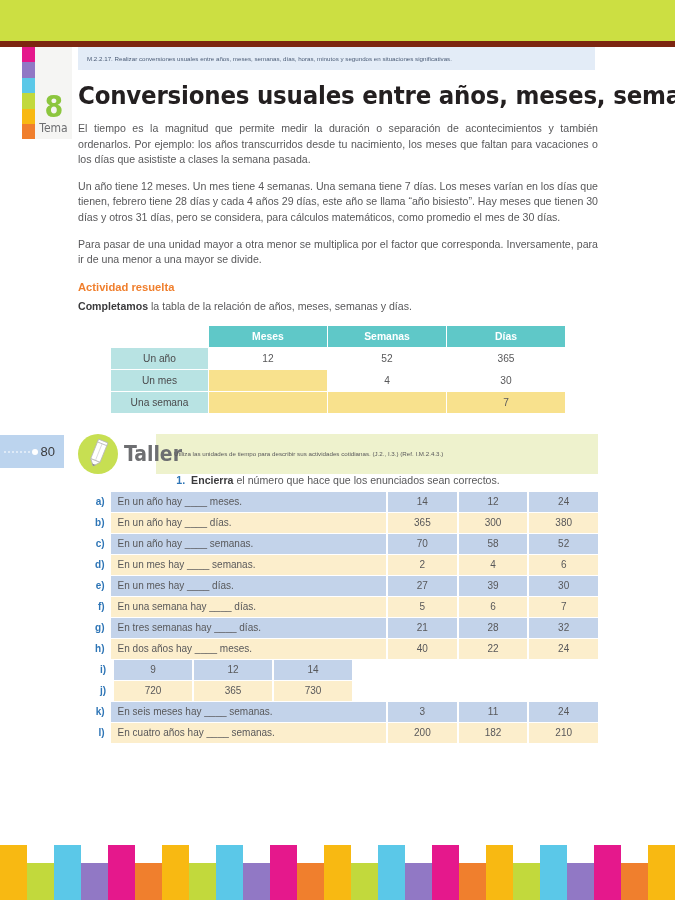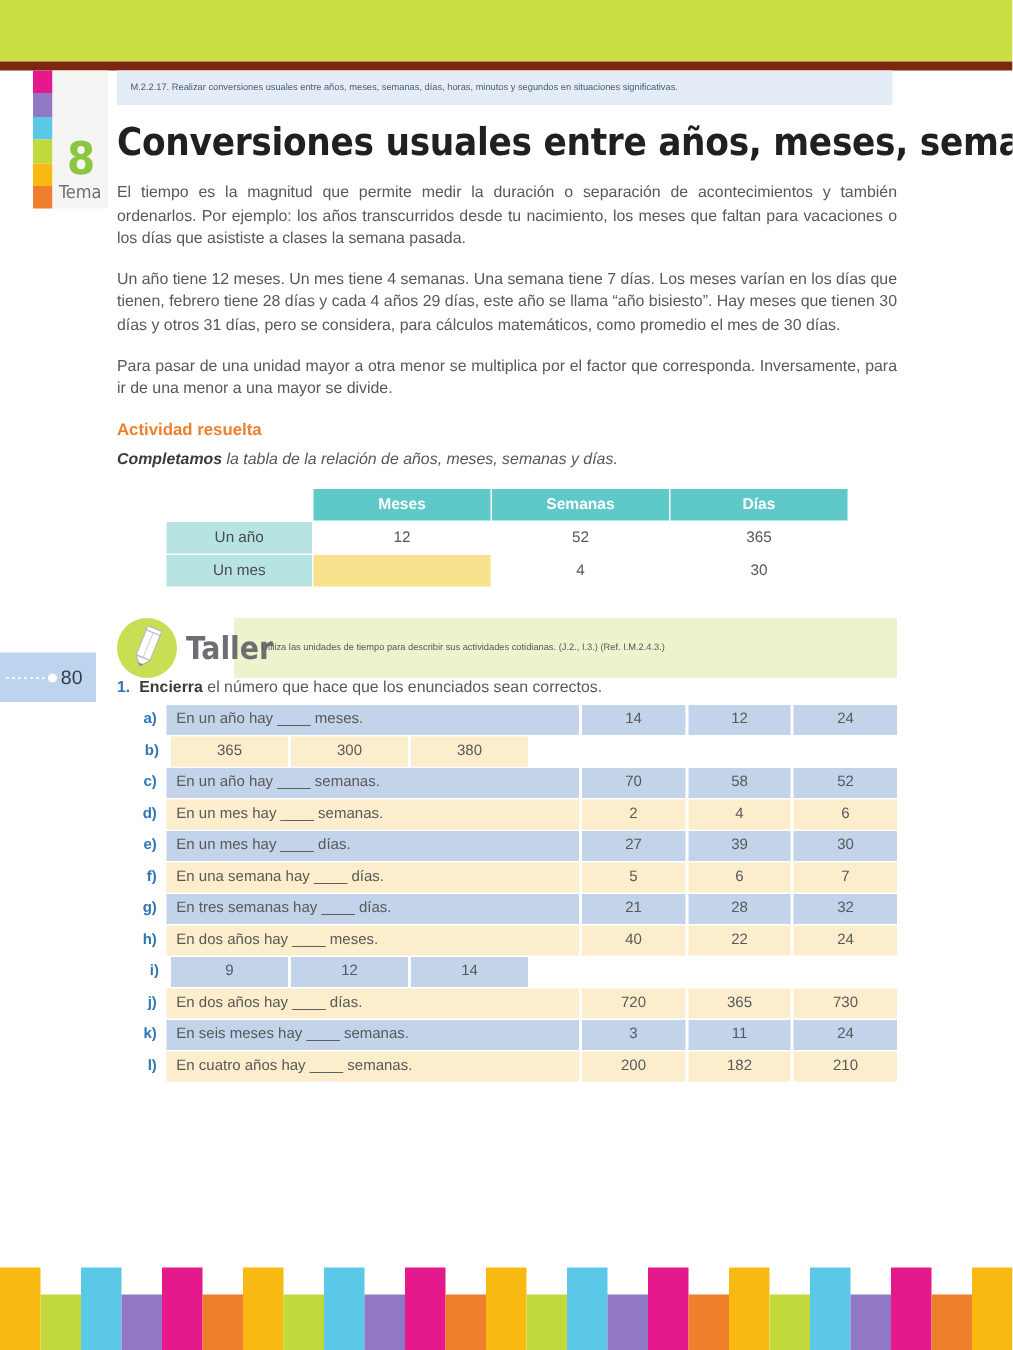--- a/index.html
+++ b/index.html
@@ -80,21 +80,21 @@
 
   .para {
     font-size:10.6px; line-height:15.6px; color:#58585a;
     text-align:justify; margin-top:11px;
   }
 
   #activity-heading {
     margin-top:13px;
     font-size:11.2px; font-weight:bold; color:#f07f2d;
   }
-  #activity-intro { margin-top:7px; font-size:10.6px; color:#58585a;font-style:italic; }
+  #activity-intro { margin-top:7px; font-size:10.6px; color:#58585a; }
   #activity-intro b { color:#3b3b3d; }
 
   
   #conv-table-wrap { margin-top:13px; display:flex; justify-content:center; }
   table.conv { border-collapse:separate; border-spacing:1px; font-size:10.2px; }
   table.conv th, table.conv td {
     width:118px; height:21px; text-align:center; vertical-align:middle;
     padding:0;
   }
   table.conv th.corner { background:#ffffff; width:97px; }
@@ -126,21 +126,21 @@
     font-family:"DejaVu Sans Condensed","Liberation Sans Narrow","Liberation Sans",sans-serif;
     font-weight:bold; font-size:21px; color:#6d6e71; line-height:28px;
   }
   #taller-desc {
     position:absolute; left:96px; top:15px; width:410px;
     font-size:6.2px; color:#58585a; line-height:9px;
   }
 
   
   #exercise-block { margin-top:16px; }
-  #ex-prompt { font-size:10.6px; color:#58585a; }
+  #ex-prompt { font-size:10.6px; color:#58585a;text-align:center; }
   #ex-number { color:#2e75b6; font-weight:bold; margin-right:6px; }
   #ex-prompt b { color:#3b3b3d; }
 
   #ex-rows { margin-top:6px; margin-left:16px; }
   .ex-row { display:flex; align-items:stretch; height:20px; margin-bottom:1px; }
   .ex-letter {
     width:18px; text-align:right; padding-right:6px;
     font-size:10px; font-weight:bold; color:#2e75b6;
     display:flex; align-items:center; justify-content:flex-end;
   }
@@ -224,20 +224,26 @@
           <td class="val">12</td>
           <td class="val">52</td>
           <td class="val">365</td>
         </tr>
         <tr>
           <td class="rowhead">Un mes</td>
           <td class="blank"></td>
           <td class="val">4</td>
           <td class="val">30</td>
         </tr>
+        <tr>
+          <td class="rowhead">Una semana</td>
+          <td class="blank"></td>
+          <td class="blank"></td>
+          <td class="val-yellow">7</td>
+        </tr>
       </tbody>
     </table>
   </div>
 
   <div id="taller-banner">
     <div id="taller-bg"></div>
     <div id="taller-circle"></div>
     <svg id="pencil-icon" width="28" height="30" viewBox="0 0 28 30">
       <g transform="rotate(22 14 15)">
         <rect x="9" y="3" width="10" height="19" fill="#ffffff" stroke="#b8b8b8" stroke-width="0.8"></rect>
@@ -258,20 +264,21 @@
     <div id="ex-rows">
         <div class="ex-row blue">
           <div class="ex-letter">a)</div>
           <div class="ex-sentence">En un año hay ____ meses.</div>
           <div class="ex-opt">14</div>
           <div class="ex-opt">12</div>
           <div class="ex-opt">24</div>
         </div>
         <div class="ex-row cream">
           <div class="ex-letter">b)</div>
+          <div class="ex-sentence">En un año hay ____ días.</div>
           <div class="ex-opt">365</div>
           <div class="ex-opt">300</div>
           <div class="ex-opt">380</div>
         </div>
         <div class="ex-row blue">
           <div class="ex-letter">c)</div>
           <div class="ex-sentence">En un año hay ____ semanas.</div>
           <div class="ex-opt">70</div>
           <div class="ex-opt">58</div>
           <div class="ex-opt">52</div>
@@ -312,21 +319,20 @@
           <div class="ex-opt">24</div>
         </div>
         <div class="ex-row blue">
           <div class="ex-letter">i)</div>
           <div class="ex-opt">9</div>
           <div class="ex-opt">12</div>
           <div class="ex-opt">14</div>
         </div>
         <div class="ex-row cream">
           <div class="ex-letter">j)</div>
-          <div class="ex-sentence">En dos años hay ____ días.</div>
           <div class="ex-opt">720</div>
           <div class="ex-opt">365</div>
           <div class="ex-opt">730</div>
         </div>
         <div class="ex-row blue">
           <div class="ex-letter">k)</div>
           <div class="ex-sentence">En seis meses hay ____ semanas.</div>
           <div class="ex-opt">3</div>
           <div class="ex-opt">11</div>
           <div class="ex-opt">24</div>

